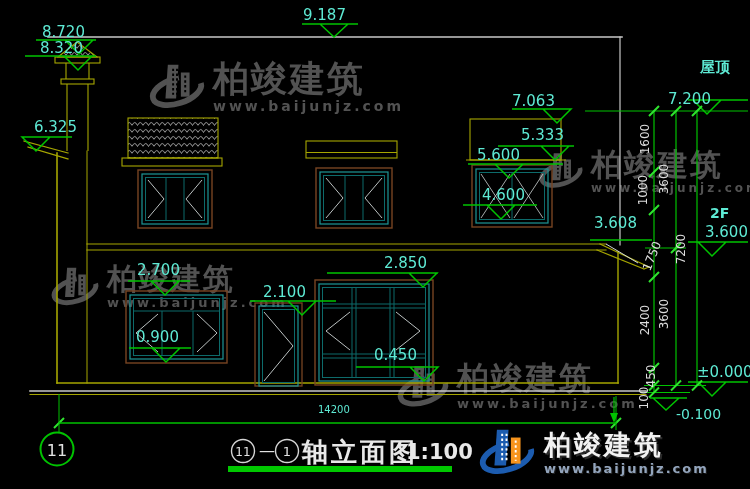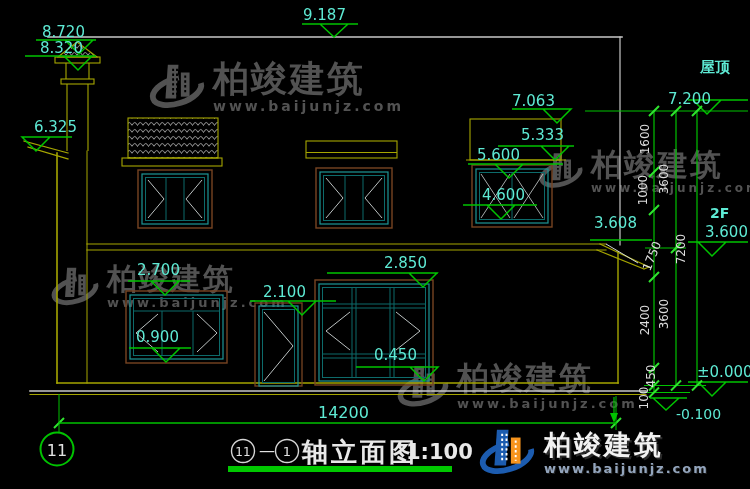--- a/index.html
+++ b/index.html
@@ -1,20 +1,20 @@
 <!DOCTYPE html>
 <html><head>
 <meta charset="utf-8">
 <style>
   html,body{margin:0;padding:0;background:#000;}
   #stage{position:relative;width:750px;height:489px;background:#000;overflow:hidden;
          font-family:"DejaVu Sans","Liberation Sans",sans-serif;}
   #cad{position:absolute;left:0;top:0;z-index:2;}
   .t{position:absolute;color:#5eead4;font-size:15px;line-height:1;white-space:nowrap;z-index:3;}
-  .t13{font-size:16px;}
+  .t13{font-size:10px;}
   .t14{font-size:14px;}
   .bold{font-weight:bold;}
   .rot{position:absolute;color:#dcdcdc;font-size:12px;line-height:1;white-space:nowrap;z-index:3;
        width:40px;text-align:center;transform:rotate(-90deg);}
   .rot68{transform:rotate(-68deg);}
   .wm{position:absolute;display:flex;align-items:center;gap:7px;color:#525252;z-index:1;}
   .wm .wtxt{display:flex;flex-direction:column;}
   .wm .brand{font-weight:bold;letter-spacing:2px;line-height:1.05;}
   .wm .url{font-weight:bold;letter-spacing:3px;line-height:1.2;}
   .wm-icon{flex:0 0 auto;color:#525252;}

